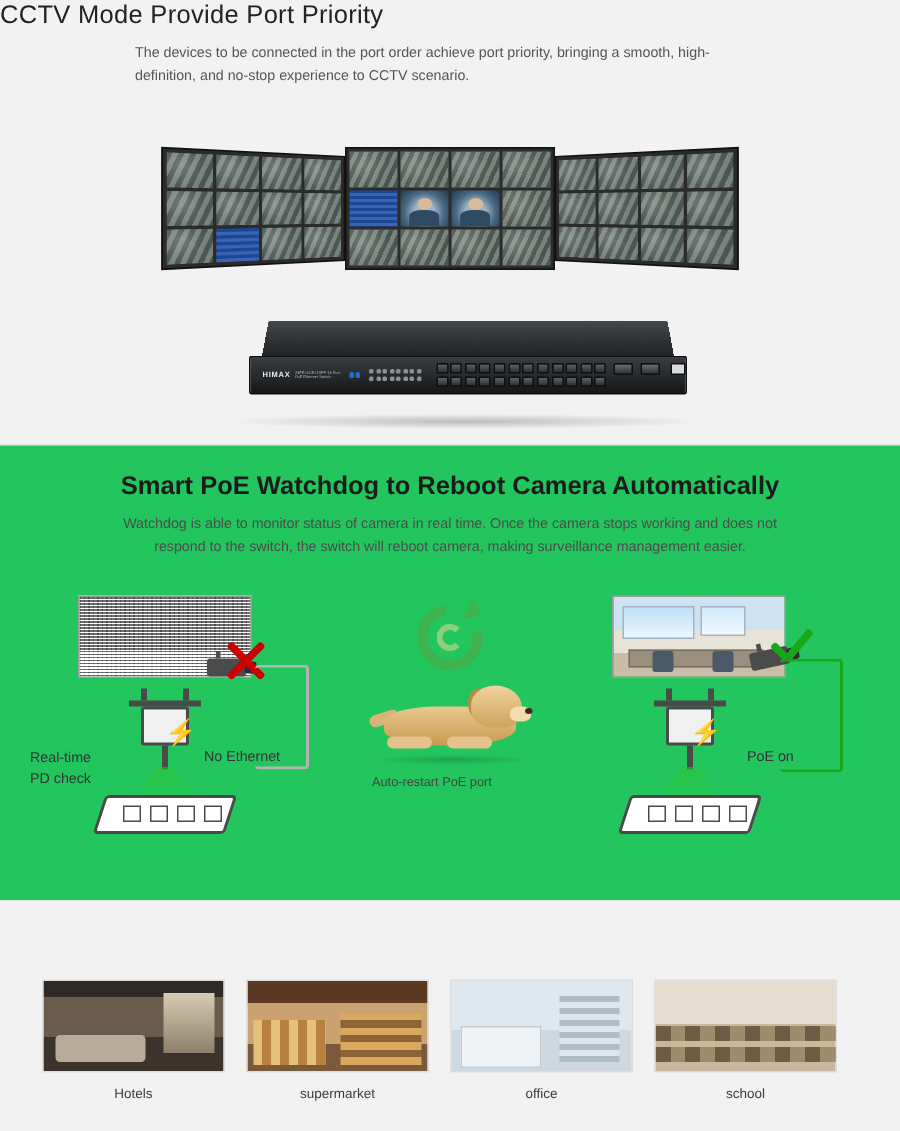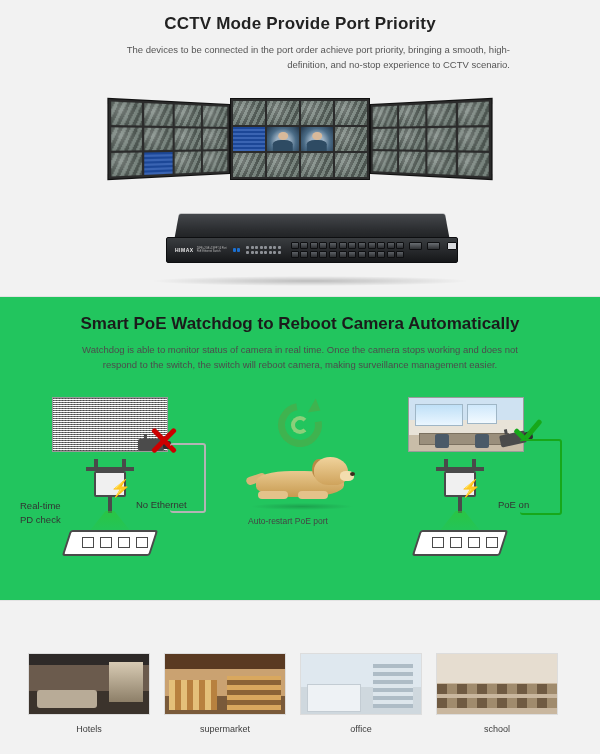--- a/index.html
+++ b/index.html
@@ -12,29 +12,27 @@
   }
   .page { width: 600px; height: 754px; position: relative; }
 
   
   .sec1 {
     width: 600px; height: 296px;
     background: #f2f2f2;
     position: relative;
   }
   .sec1 .title {
-    text-align: center;
     font-size: 17px;
-    font-weight: bold;
+    font-weight: normal;
     color: #222;
-    padding-top: 14px;
     letter-spacing: .2px;
   }
   .sec1 .sub {
-    text-align: right;
+    text-align: left;
     font-size: 9.5px;
     color: #555;
     line-height: 15px;
     margin: 8px auto 0 auto;
     width: 420px;
   }
 
   
   .wall {
     position: absolute;

